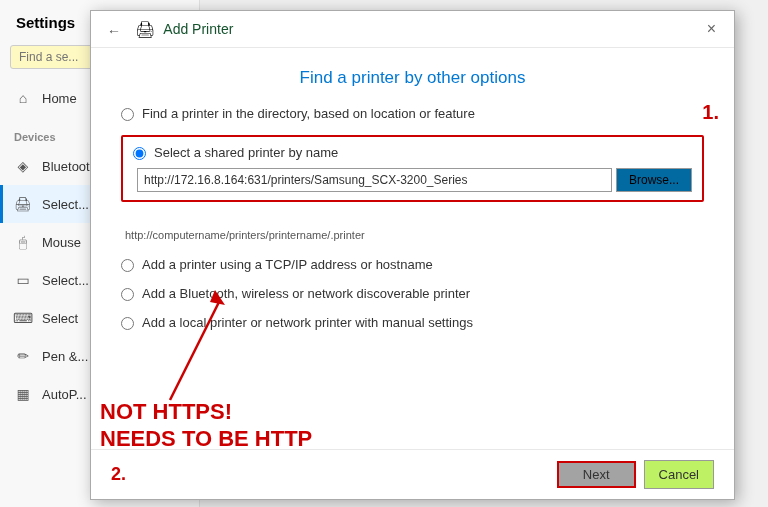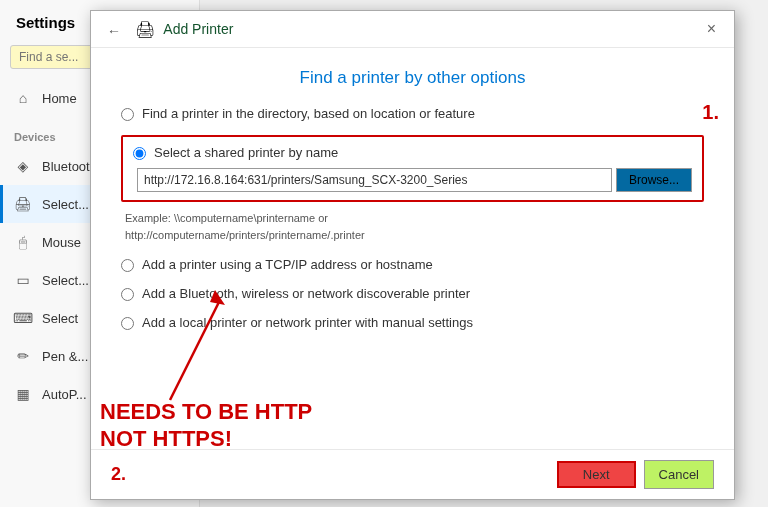--- a/index.html
+++ b/index.html
@@ -215,21 +215,21 @@
       display: flex;
       justify-content: flex-end;
       align-items: center;
       padding: 10px 20px;
       gap: 8px;
       border-top: 1px solid #e8e8e8;
     }
 
     .btn-next {
       padding: 4px 24px;
-      background: #ef4444;
+      background: #a3a3a3;
       border: 2px solid #cc0000;
       font-size: 13px;
       cursor: pointer;
       color: #333;
     }
 
     .btn-cancel {
       padding: 6px 14px;
       background: #bef264;
       border: 1px solid #999;
@@ -320,21 +320,21 @@
         <div class="option-row">
           <input type="radio" name="printer-option" checked="" style="">
           <span class="option-label">Select a shared printer by name</span>
         </div>
         <div class="url-input-row">
           <input type="text" class="url-input" value="http://172.16.8.164:631/printers/Samsung_SCX-3200_Series" style="">
           <button class="browse-btn">Browse...</button>
         </div>
       </div>
       <div class="example-text">
-        <span>Example: \\computername\printername or</span><br>
+        <br>
         <span>http://computername/printers/printername/.printer</span>
       </div>
     </div>
 
     <div class="option-row">
       <input type="radio" name="printer-option" style="">
       <span class="option-label">Add a printer using a TCP/IP address or hostname</span>
     </div>
 
     <div class="option-row">
@@ -349,21 +349,21 @@
   </div>
 
   <div class="dialog-footer">
     <span style="margin-right:auto; color:#cc0000; font-size:18px; font-weight:bold;">2.</span>
     <button class="btn-next">Next</button>
     <button class="btn-cancel">Cancel</button>
   </div>
 </div>
 
 <div class="big-annotation">
+  <div>NOT HTTPS!</div>
   <div>NEEDS TO BE HTTP</div>
-  <div>NOT HTTPS!</div>
 </div>
 
 <svg style="position:absolute; left:90px; top:10px; width:645px; height:490px; pointer-events:none; z-index:20;">
 
   <line x1="80" y1="390" x2="130" y2="290" stroke="#cc0000" stroke-width="2.5"></line>
   <polygon points="125,280 135,295 120,292" fill="#cc0000"></polygon>
 </svg>
 
 </body></html>

